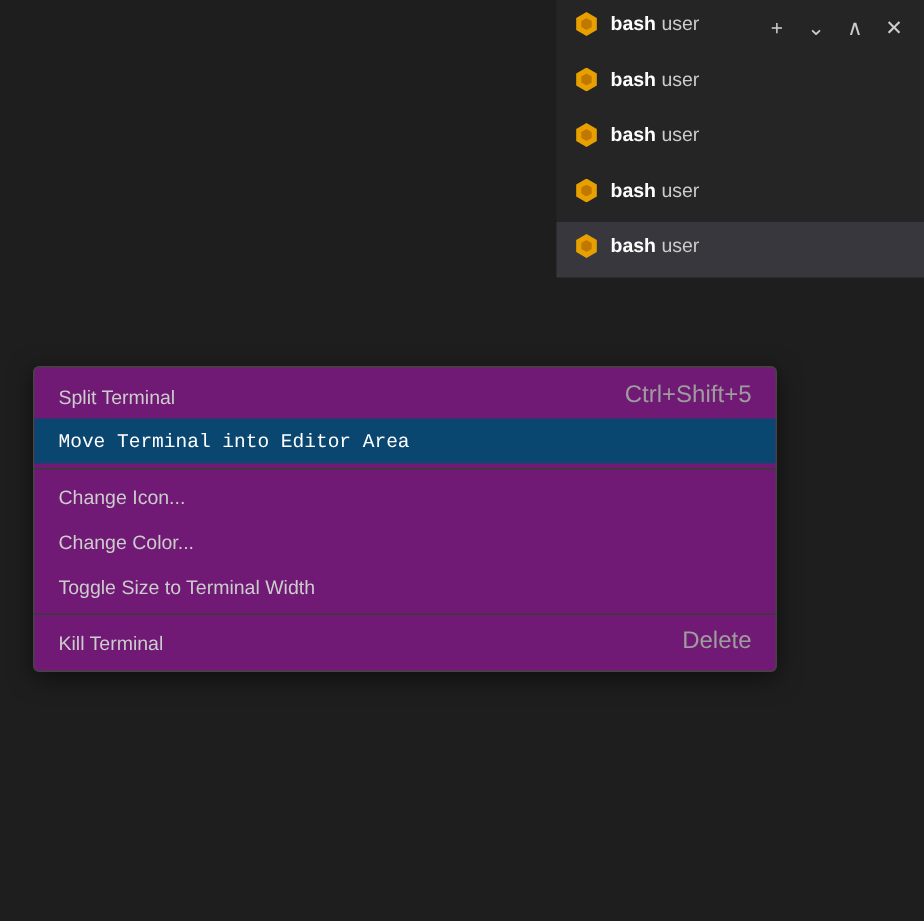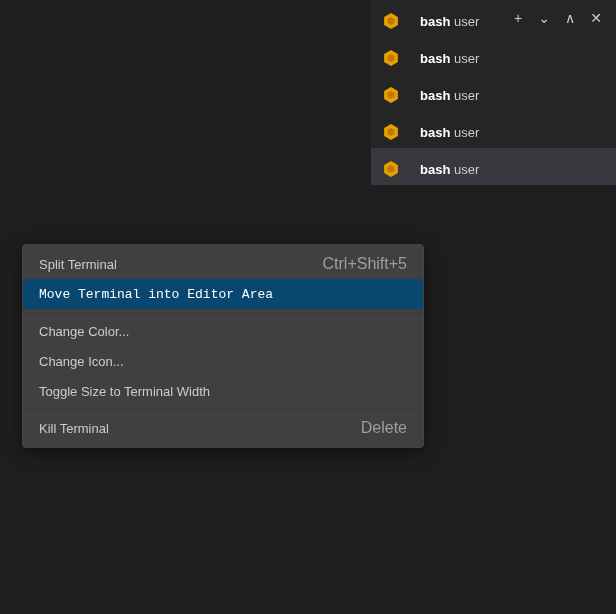--- a/index.html
+++ b/index.html
@@ -45,23 +45,23 @@
       top: 0;
       right: 0;
       width: 245px;
       background: #252526;
       display: flex;
       flex-direction: column;
     }
 
     .terminal-item {
       display: flex;
-      align-items: flex-end;
+      align-items: flex-start;
       padding: 8px 12px;
-      gap: 21px;
+      gap: 8px;
       cursor: pointer;
       height: 37px;
     }
 
     .terminal-item.active {
       background: #37373d;
     }
 
     .terminal-icon {
       width: 16px;
@@ -100,22 +100,22 @@
     .terminal-label .bash-word {
       font-weight: 600;
       color: #ffffff;
     }
 
     
     .context-menu {
       position: absolute;
       top: 244px;
       left: 22px;
-      width: 402px;
-      background: #404040;
+      width: 496px;
+      background: #701a75;
       border: 1px solid #454545;
       border-radius: 4px;
       padding: 4px 0;
       box-shadow: 0 4px 16px rgba(0,0,0,0.5);
       z-index: 100;
     }
 
     .menu-item {
       display: flex;
       align-items: center;
@@ -198,24 +198,24 @@
 <div class="context-menu" id="context-menu-container">
 <div class="menu-item">
       <span>Split Terminal</span>
       <span class="shortcut">Ctrl+Shift+5</span>
     </div>
     <div class="menu-item highlighted">
       <span>Move Terminal into Editor Area</span>
     </div>
     <div class="menu-separator"></div>
     <div class="menu-item">
+      <span>Change Icon...</span>
+    </div>
+    <div class="menu-item">
       <span>Change Color...</span>
-    </div>
-    <div class="menu-item">
-      <span>Change Icon...</span>
     </div>
     <div class="menu-item">
       <span>Toggle Size to Terminal Width</span>
     </div>
     <div class="menu-separator"></div>
     <div class="menu-item">
       <span>Kill Terminal</span>
       <span class="shortcut">Delete</span>
     </div>
   </div>

